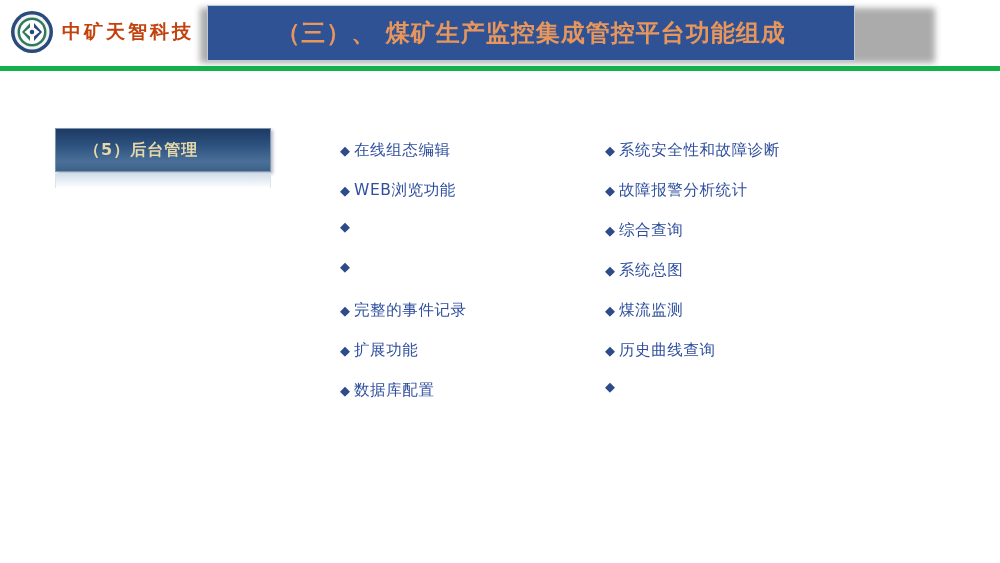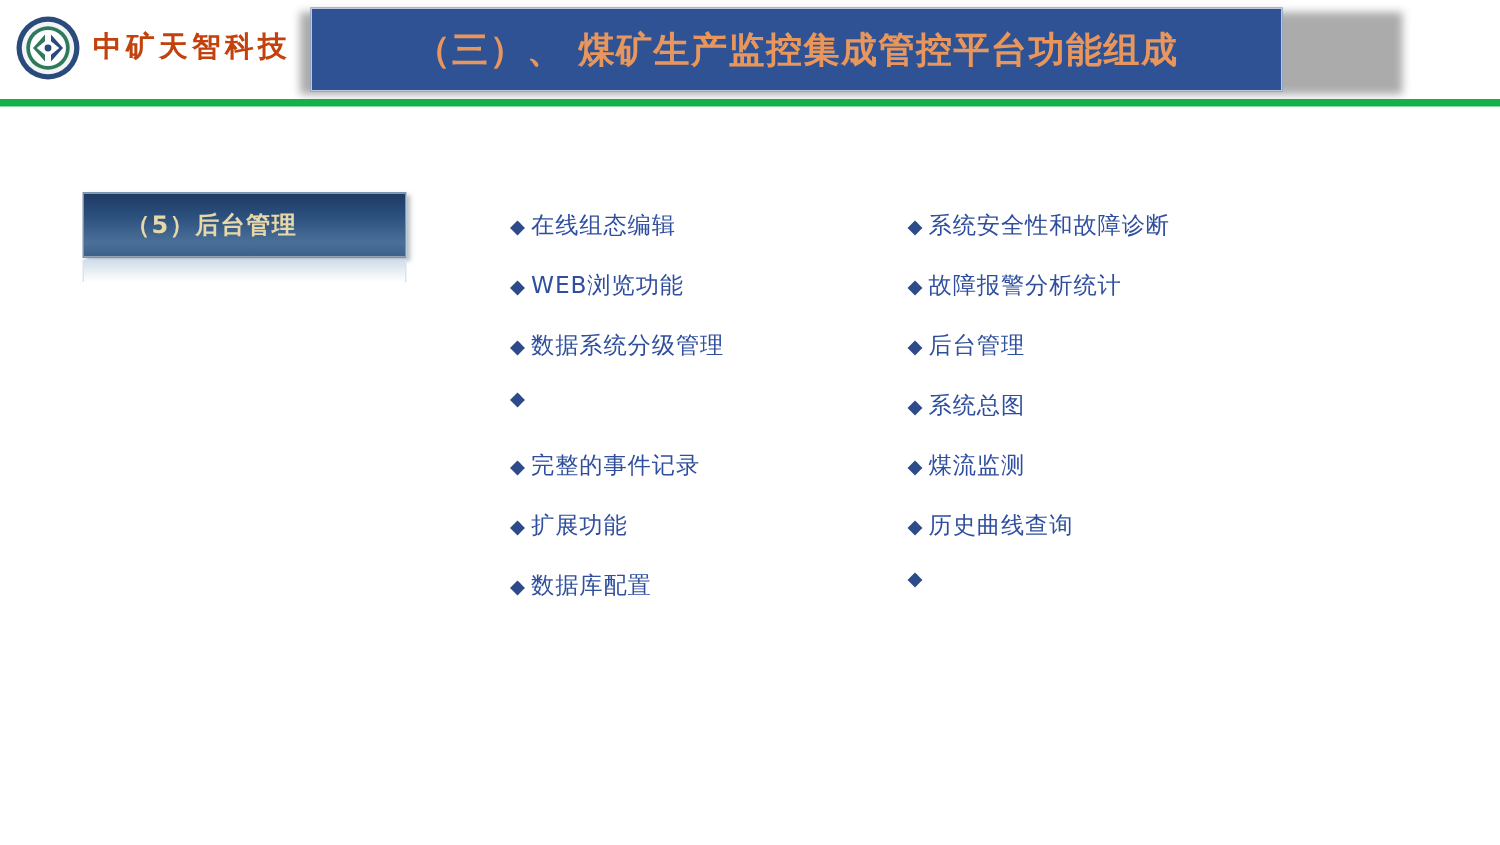--- a/index.html
+++ b/index.html
@@ -212,21 +212,20 @@
       <div class="bullet-item">
         <span class="bullet-diamond">◆</span>
         <span class="bullet-label">在线组态编辑</span>
       </div>
       <div class="bullet-item">
         <span class="bullet-diamond">◆</span>
         <span class="bullet-label">WEB浏览功能</span>
       </div>
       <div class="bullet-item">
         <span class="bullet-diamond">◆</span>
-        <span class="bullet-label">数据系统分级管理</span>
       </div>
       <div class="bullet-item">
         <span class="bullet-diamond">◆</span>
       </div>
       <div class="bullet-item">
         <span class="bullet-diamond">◆</span>
         <span class="bullet-label">完整的事件记录</span>
       </div>
       <div class="bullet-item">
         <span class="bullet-diamond">◆</span>
@@ -241,21 +240,21 @@
       <div class="bullet-item">
         <span class="bullet-diamond">◆</span>
         <span class="bullet-label">系统安全性和故障诊断</span>
       </div>
       <div class="bullet-item">
         <span class="bullet-diamond">◆</span>
         <span class="bullet-label">故障报警分析统计</span>
       </div>
       <div class="bullet-item">
         <span class="bullet-diamond">◆</span>
-        <span class="bullet-label">后台管理</span>
+        <span class="bullet-label">综合查询</span>
       </div>
       <div class="bullet-item">
         <span class="bullet-diamond">◆</span>
         <span class="bullet-label">系统总图</span>
       </div>
       <div class="bullet-item">
         <span class="bullet-diamond">◆</span>
         <span class="bullet-label">煤流监测</span>
       </div>
       <div class="bullet-item">

